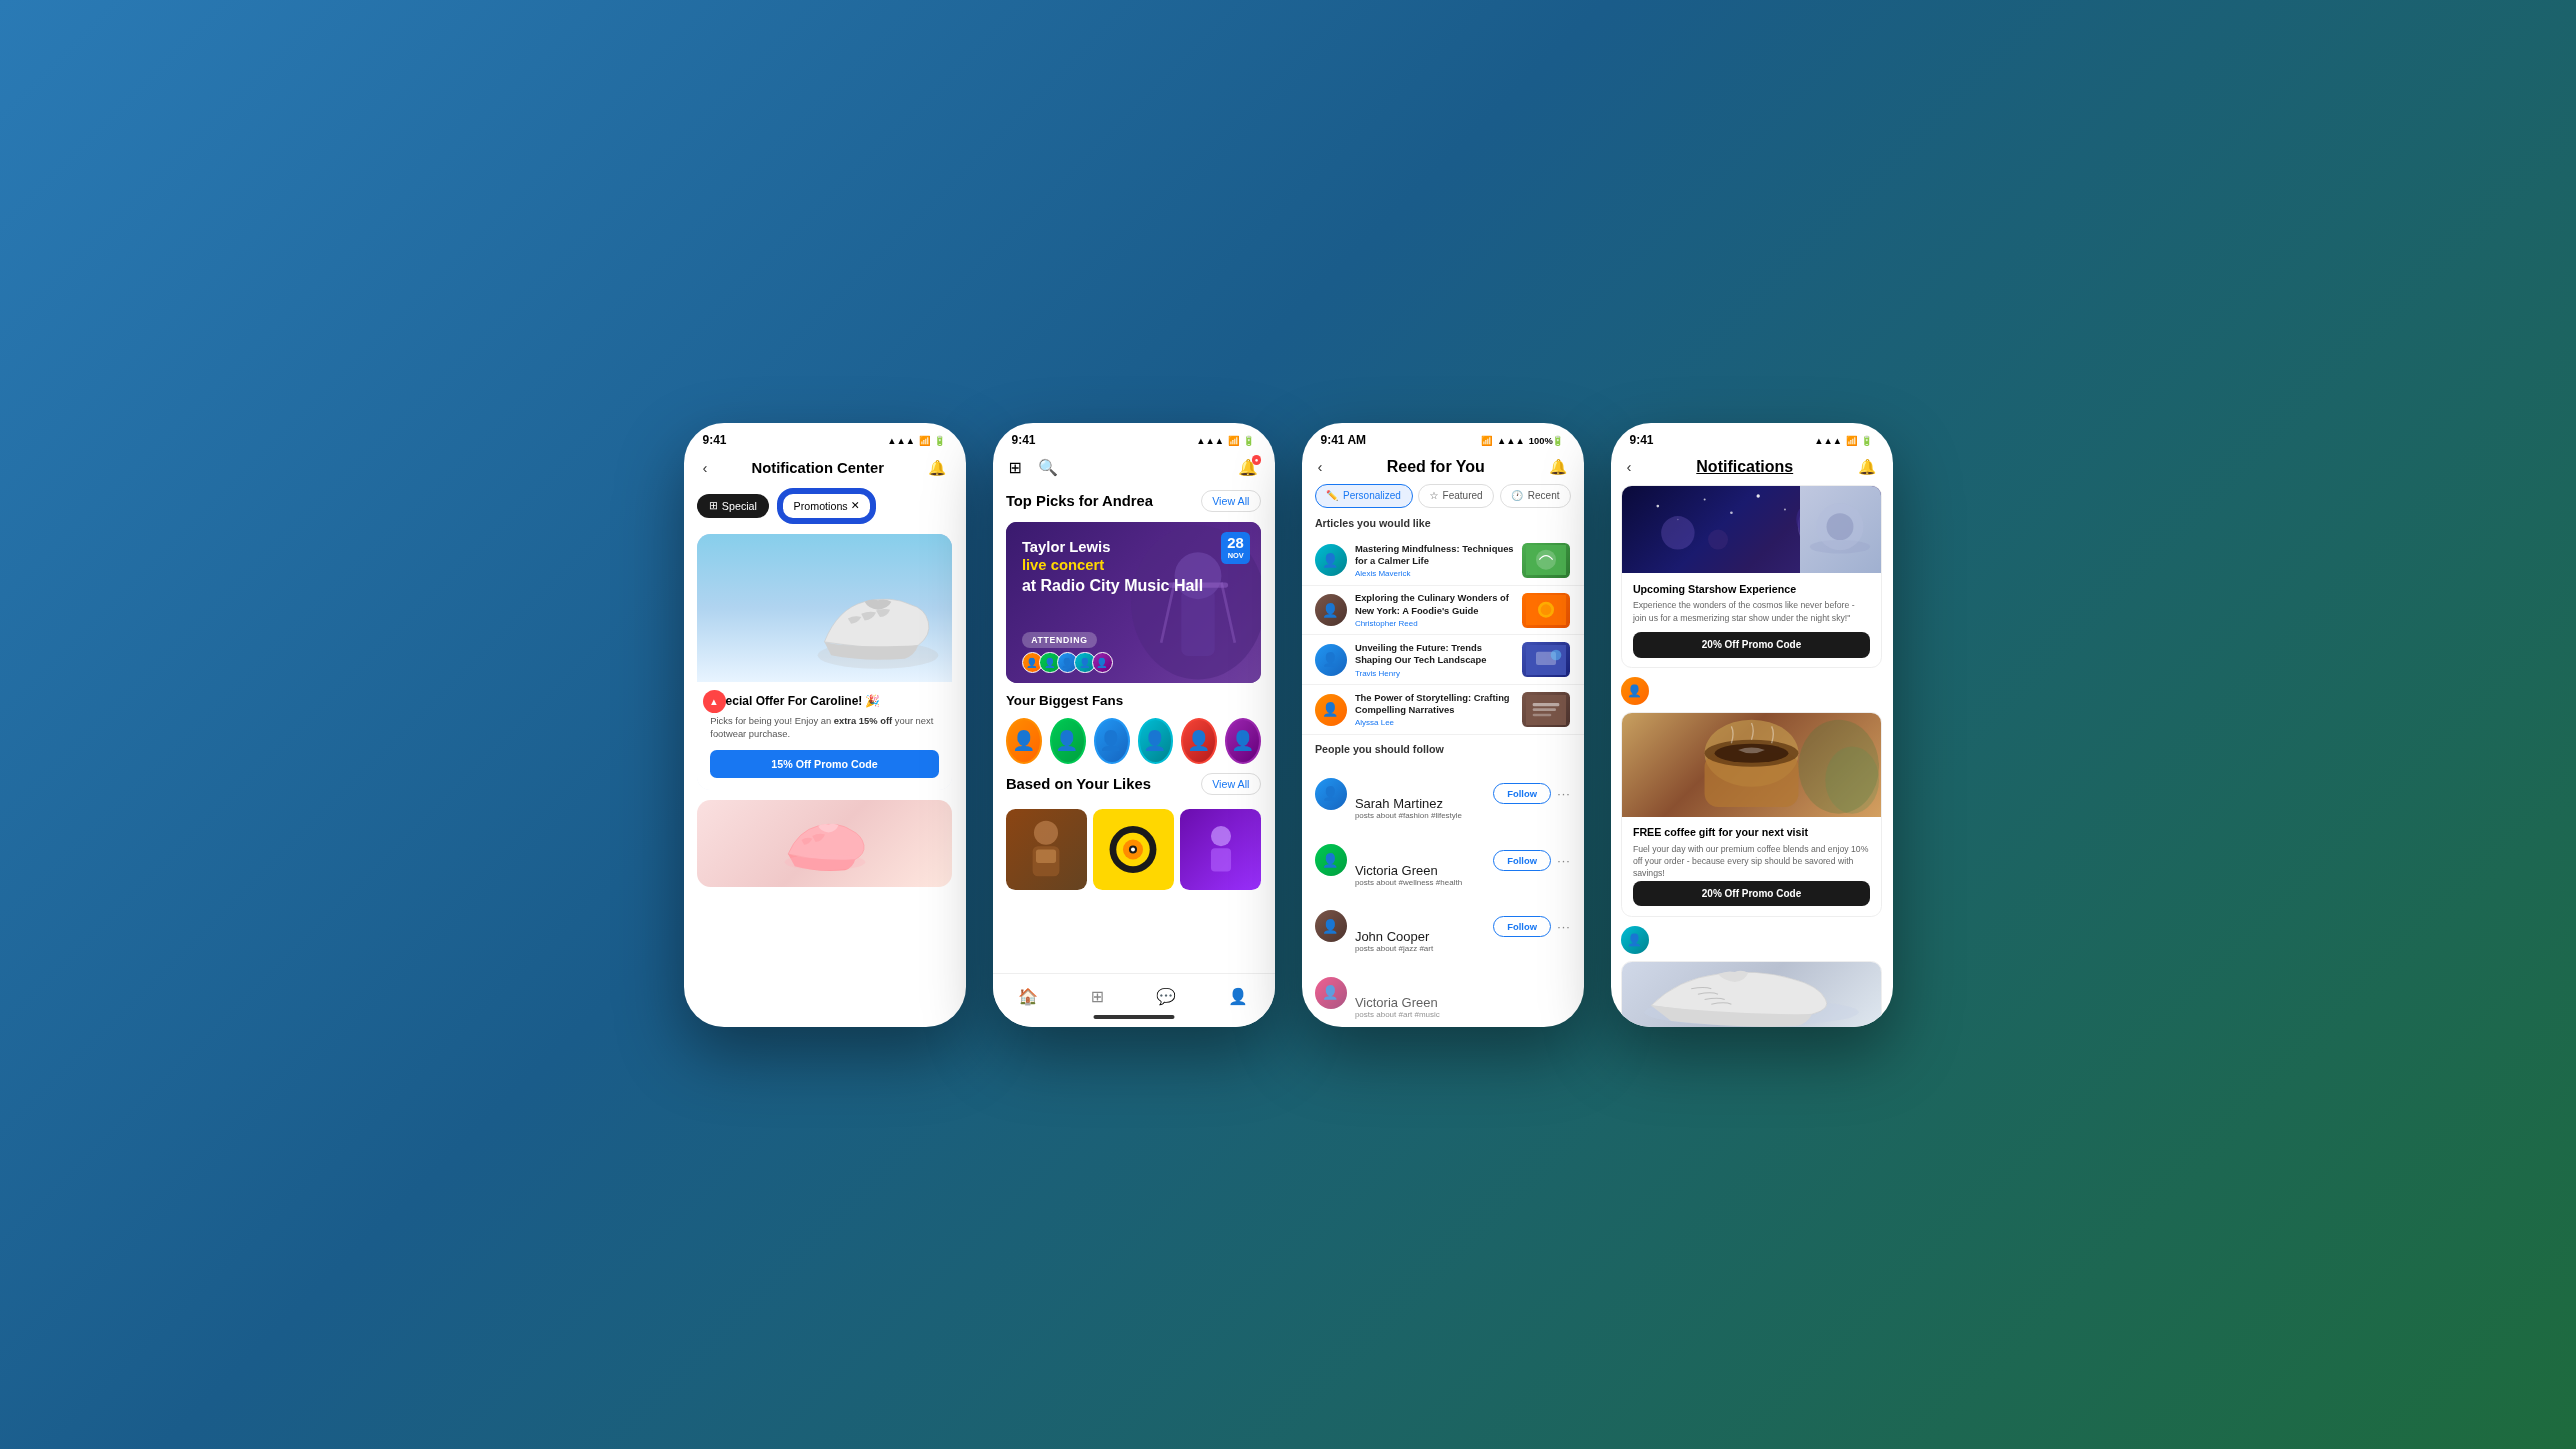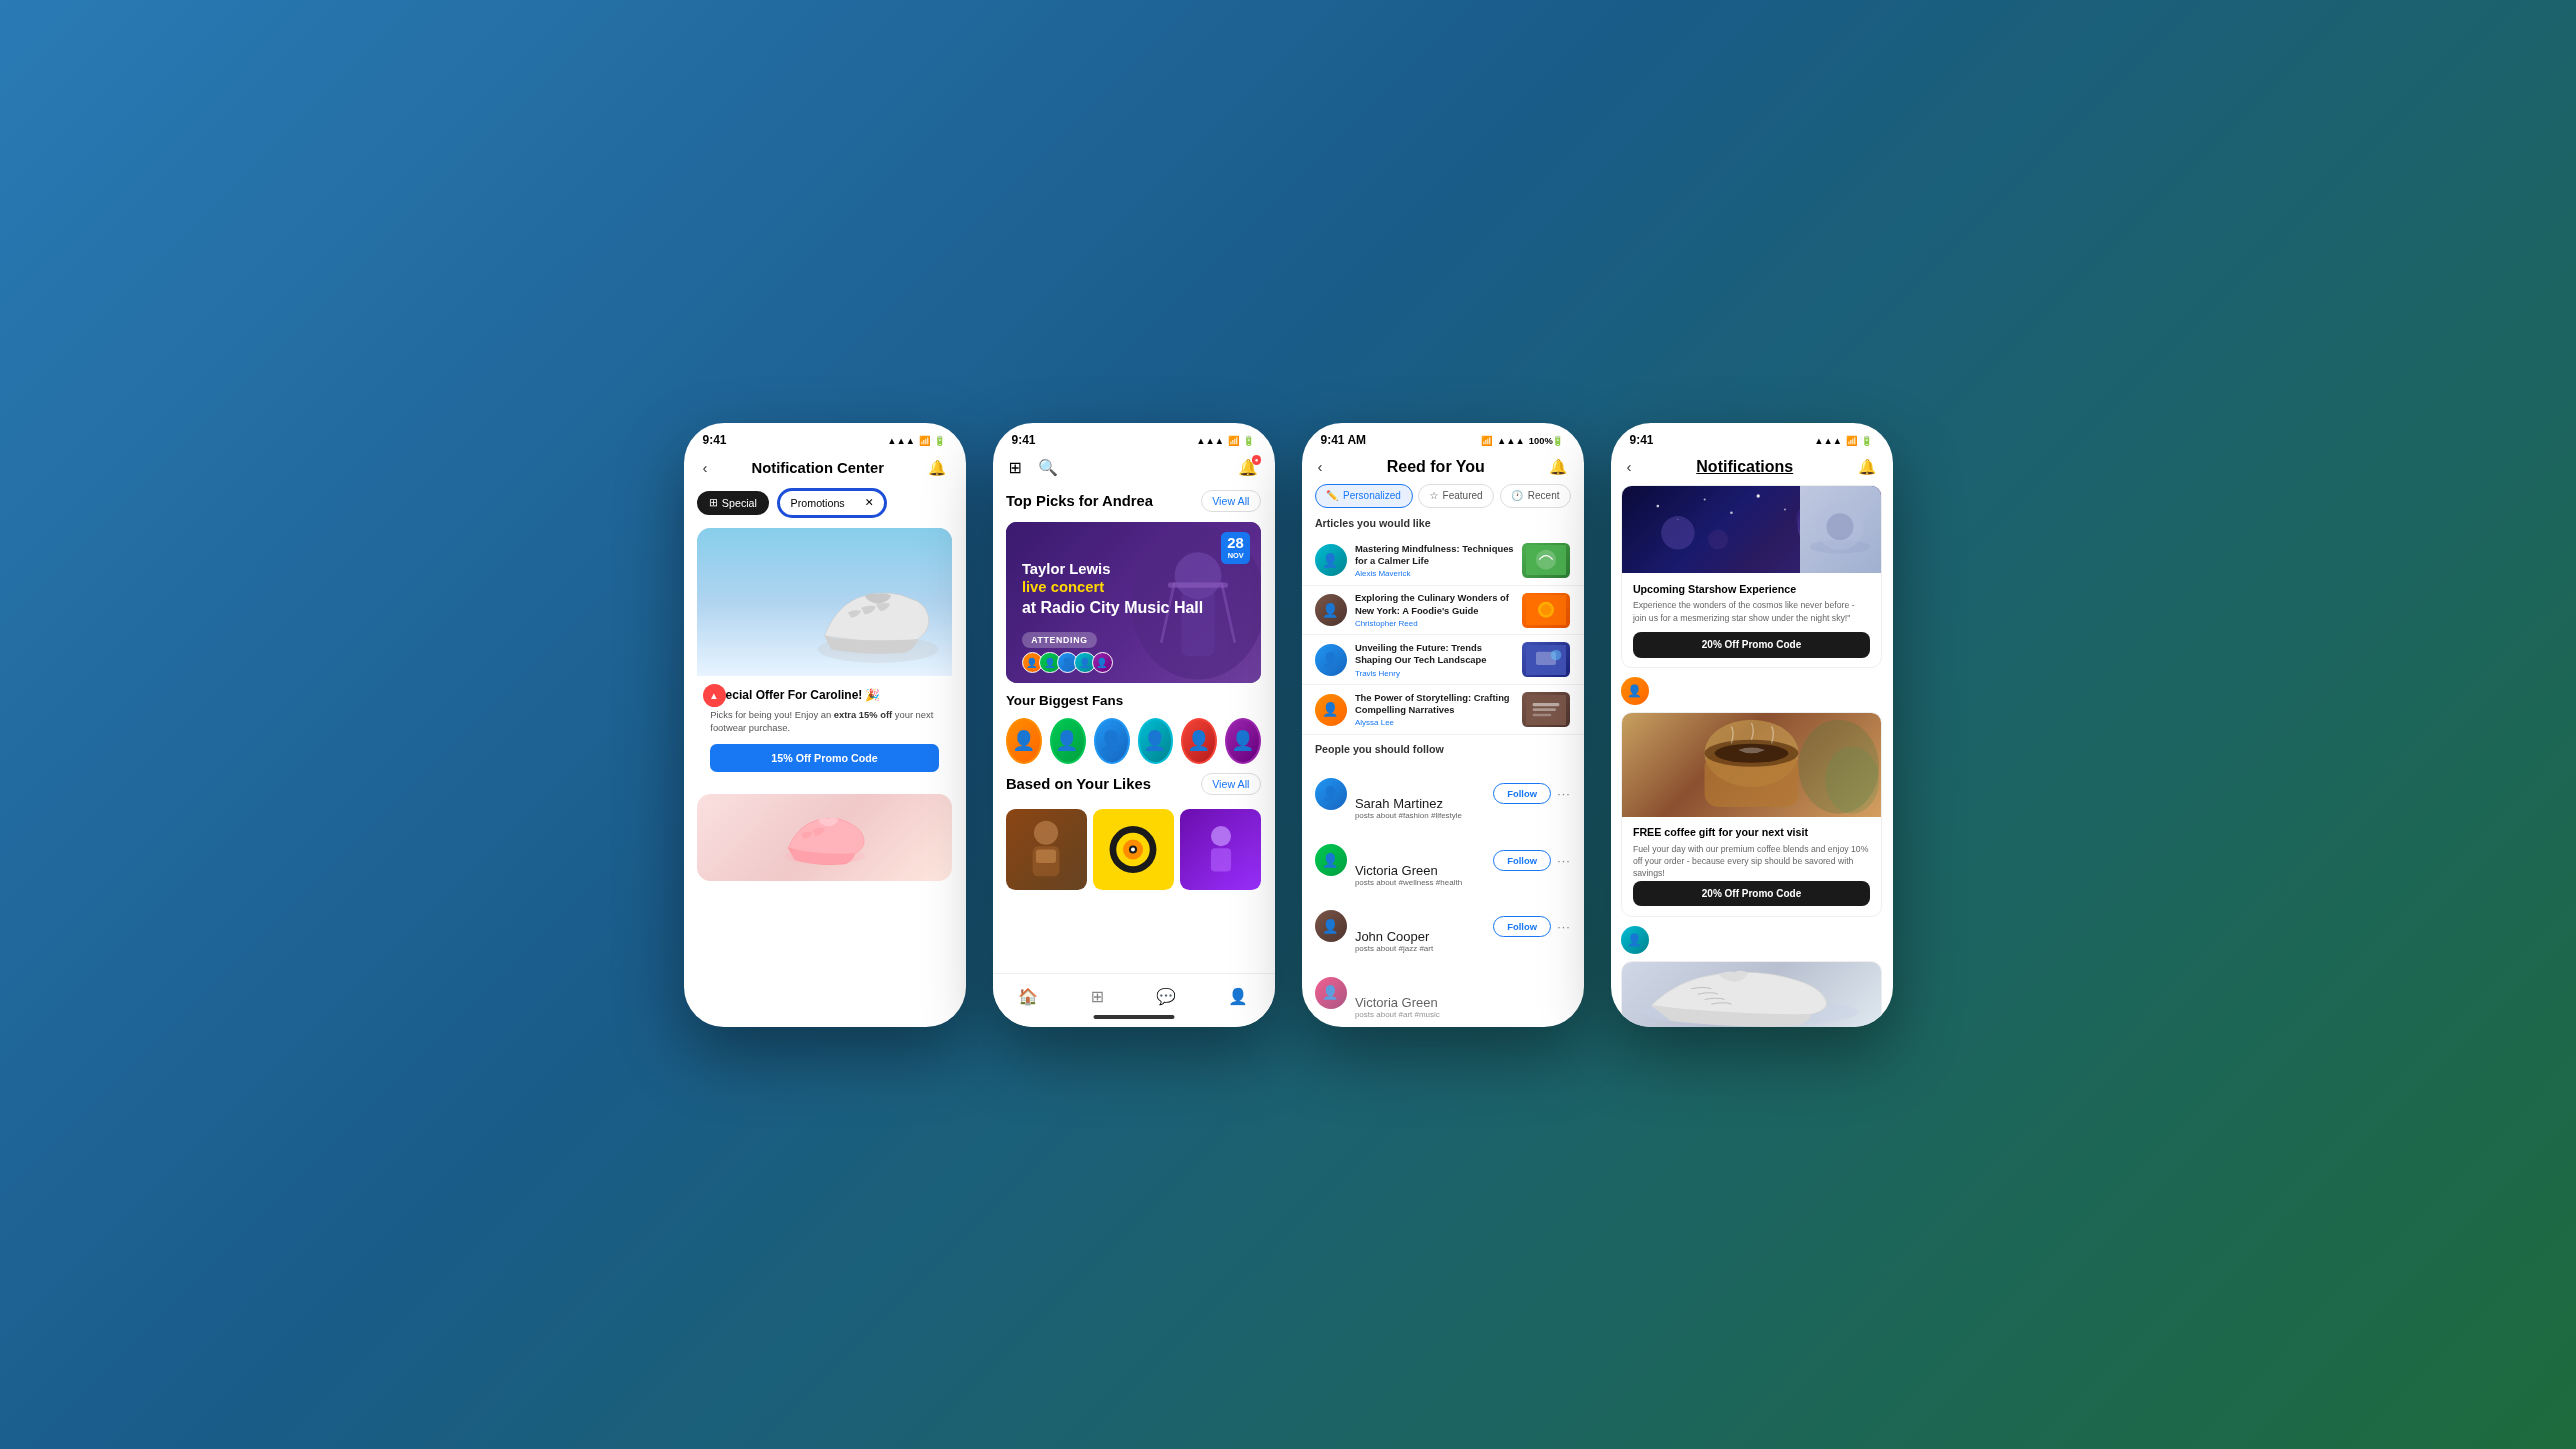--- a/index.html
+++ b/index.html
@@ -70,27 +70,27 @@
       color: #fff;
       border-radius: 16px;
       padding: 5.4px 12px;
       font-size: 10.7px;
       display: flex;
       align-items: center;
       gap: 4px;
     }
     .filter-tag {
       background: #fff;
-      border: 3px solid #1d4ed8;
+      border: 6px solid #1d4ed8;
       border-radius: 16px;
       padding: 5.4px 10.7px;
       font-size: 10.7px;
       display: flex;
       align-items: center;
-      gap: 20px;
+      gap: 3px;
     }
     .promo-card {
       margin: 0 13.4px 10.7px;
       border-radius: 13.4px;
       overflow: hidden;
       background: #f0f4ff;
     }
     .promo-image {
       width: 100%;
       height: 148px;
@@ -536,21 +536,21 @@
         <svg width="154" height="161" viewBox="0 0 230 240">
           <ellipse cx="115" cy="120" rx="100" ry="115" fill="rgba(80,40,130,0.6)"></ellipse>
           <circle cx="115" cy="80" r="35" fill="rgba(120,80,180,0.5)"></circle>
           <rect x="90" y="100" width="50" height="100" rx="10" fill="rgba(100,60,160,0.4)"></rect>
           <rect x="70" y="90" width="90" height="8" rx="4" fill="rgba(150,100,200,0.5)"></rect>
           <line x1="80" y1="90" x2="60" y2="180" stroke="rgba(150,100,200,0.4)" stroke-width="4"></line>
           <line x1="150" y1="90" x2="170" y2="180" stroke="rgba(150,100,200,0.4)" stroke-width="4"></line>
         </svg>
       </div>
       <div class="concert-content">
-        <div style="margin-top:23px;">
+        <div style="margin-top:1px;">
           <div style="font-size:14.8px;font-weight:800;color:#fff;line-height:1.2;">Taylor Lewis</div>
           <div style="font-size:14.8px;font-weight:800;color:#ffd700;line-height:1.2;">live concert</div>
           <div style="font-size:16px;font-weight:700;color:#fff;margin-top:2.7px;">at Radio City Music Hall</div>
         </div>
         <div style="position:absolute;top:10.7px;right:10.7px;background:#1877f2;color:#fff;border-radius:5.4px;padding:4px 6.7px;text-align:right;">
           <div style="font-size:14.8px;font-weight:900;line-height:1;">28</div>
           <div style="font-size:7.4px;font-weight:600;text-transform:uppercase;">NOV</div>
         </div>
         <div style="position:absolute;bottom:35px;left:16px;background:rgba(255,255,255,0.25);color:#fff;border-radius:13.4px;padding:2.7px 9.4px;font-size:8.7px;font-weight:700;letter-spacing:0.7px;">ATTENDING</div>
         <div style="position:absolute;bottom:9.4px;left:16px;display:flex;">

